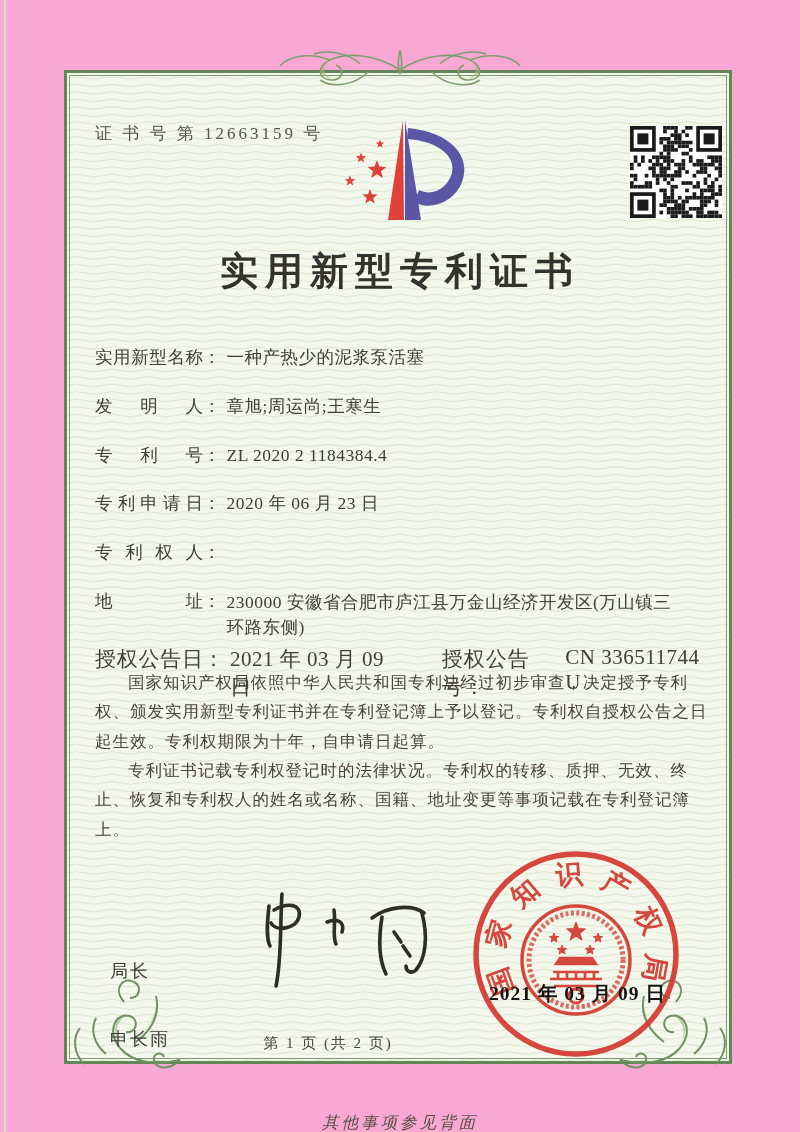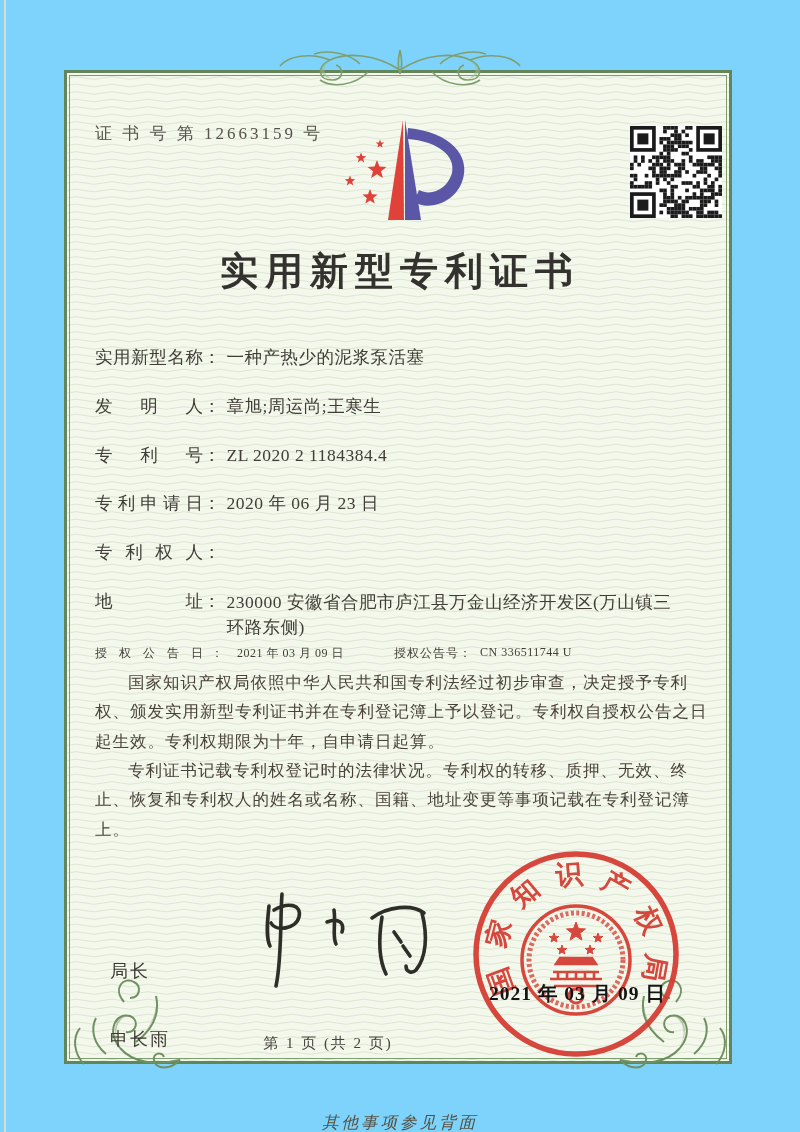--- a/index.html
+++ b/index.html
@@ -1,35 +1,35 @@
 <!DOCTYPE html>
 <html><head>
 <meta charset="utf-8">
 <style>
   html,body{margin:0;padding:0;background:#ffffff;}
-  .page{position:relative;width:800px;height:1132px;background:#7dd3fc;overflow:hidden;
+  .page{position:relative;width:800px;height:1132px;background:#f9a8d4;overflow:hidden;
         font-family:"Liberation Serif","DejaVu Serif",serif;color:#403e37;text-decoration:underline;}
   .left-edge{position:absolute;left:4px;top:0;width:2px;height:1132px;background:#d6e0c9;}
   .frame{position:absolute;left:64px;top:70px;width:668px;height:994px;
          border:3px solid #62855a;background:#f4f7ec;box-sizing:border-box;}
   .frame-inner{position:absolute;inset:2px;border:1px solid #7d9c70;pointer-events:none;}
   .guilloche{position:absolute;left:0;top:0;width:100%;height:100%;}
   .cert-no{position:absolute;left:95px;top:122px;font-size:17px;letter-spacing:3px;color:#55534b;}
   .logo{position:absolute;left:328px;top:106px;width:150px;height:132px;}
   .qr{position:absolute;left:630px;top:126px;width:92px;height:92px;}
   .title{position:absolute;left:0;top:246px;width:800px;text-align:center;
          font-size:38px;font-weight:bold;letter-spacing:7px;color:#33322e;}
   .fields{position:absolute;left:95px;top:346px;width:616px;font-size:17.5px;}
   .frow{display:flex;margin-bottom:26px;line-height:1.3;}
   .flabel{display:inline-block;width:108px;text-align:justify;text-align-last:justify;flex:none;}
   .fcolon{flex:none;margin-right:6px;}
   .fvalue{letter-spacing:.5px;}
   .frow.addr{margin-bottom:4px;}
   .frow.addr .fvalue{max-width:445px;line-height:1.45;}
-  .grant-row{display:flex;font-size:12px;gap:8px;}
+  .grant-row{display:flex;font-size:21px;}
   .grant-second{margin-left:42px;letter-spacing:1px;}
   .paras{position:absolute;left:95px;top:668px;width:616px;font-size:16.5px;
          line-height:1.78;letter-spacing:1px;color:#4a433a;}
   .paras p{margin:0;text-indent:2em;}
   .sig-block{position:absolute;left:110px;top:915px;font-size:18px;color:#3c3a33;
              font-family:"Liberation Sans","DejaVu Sans",sans-serif;}
   .sig-block div{margin-bottom:14px;letter-spacing:2px;margin-top:44px;}
   .signature{position:absolute;left:222px;top:880px;width:220px;height:115px;}
   .seal{position:absolute;left:468px;top:846px;width:216px;height:216px;opacity:.93;}
   .seal-date{position:absolute;left:489px;top:980px;width:200px;font-size:19.5px;font-weight:600;

